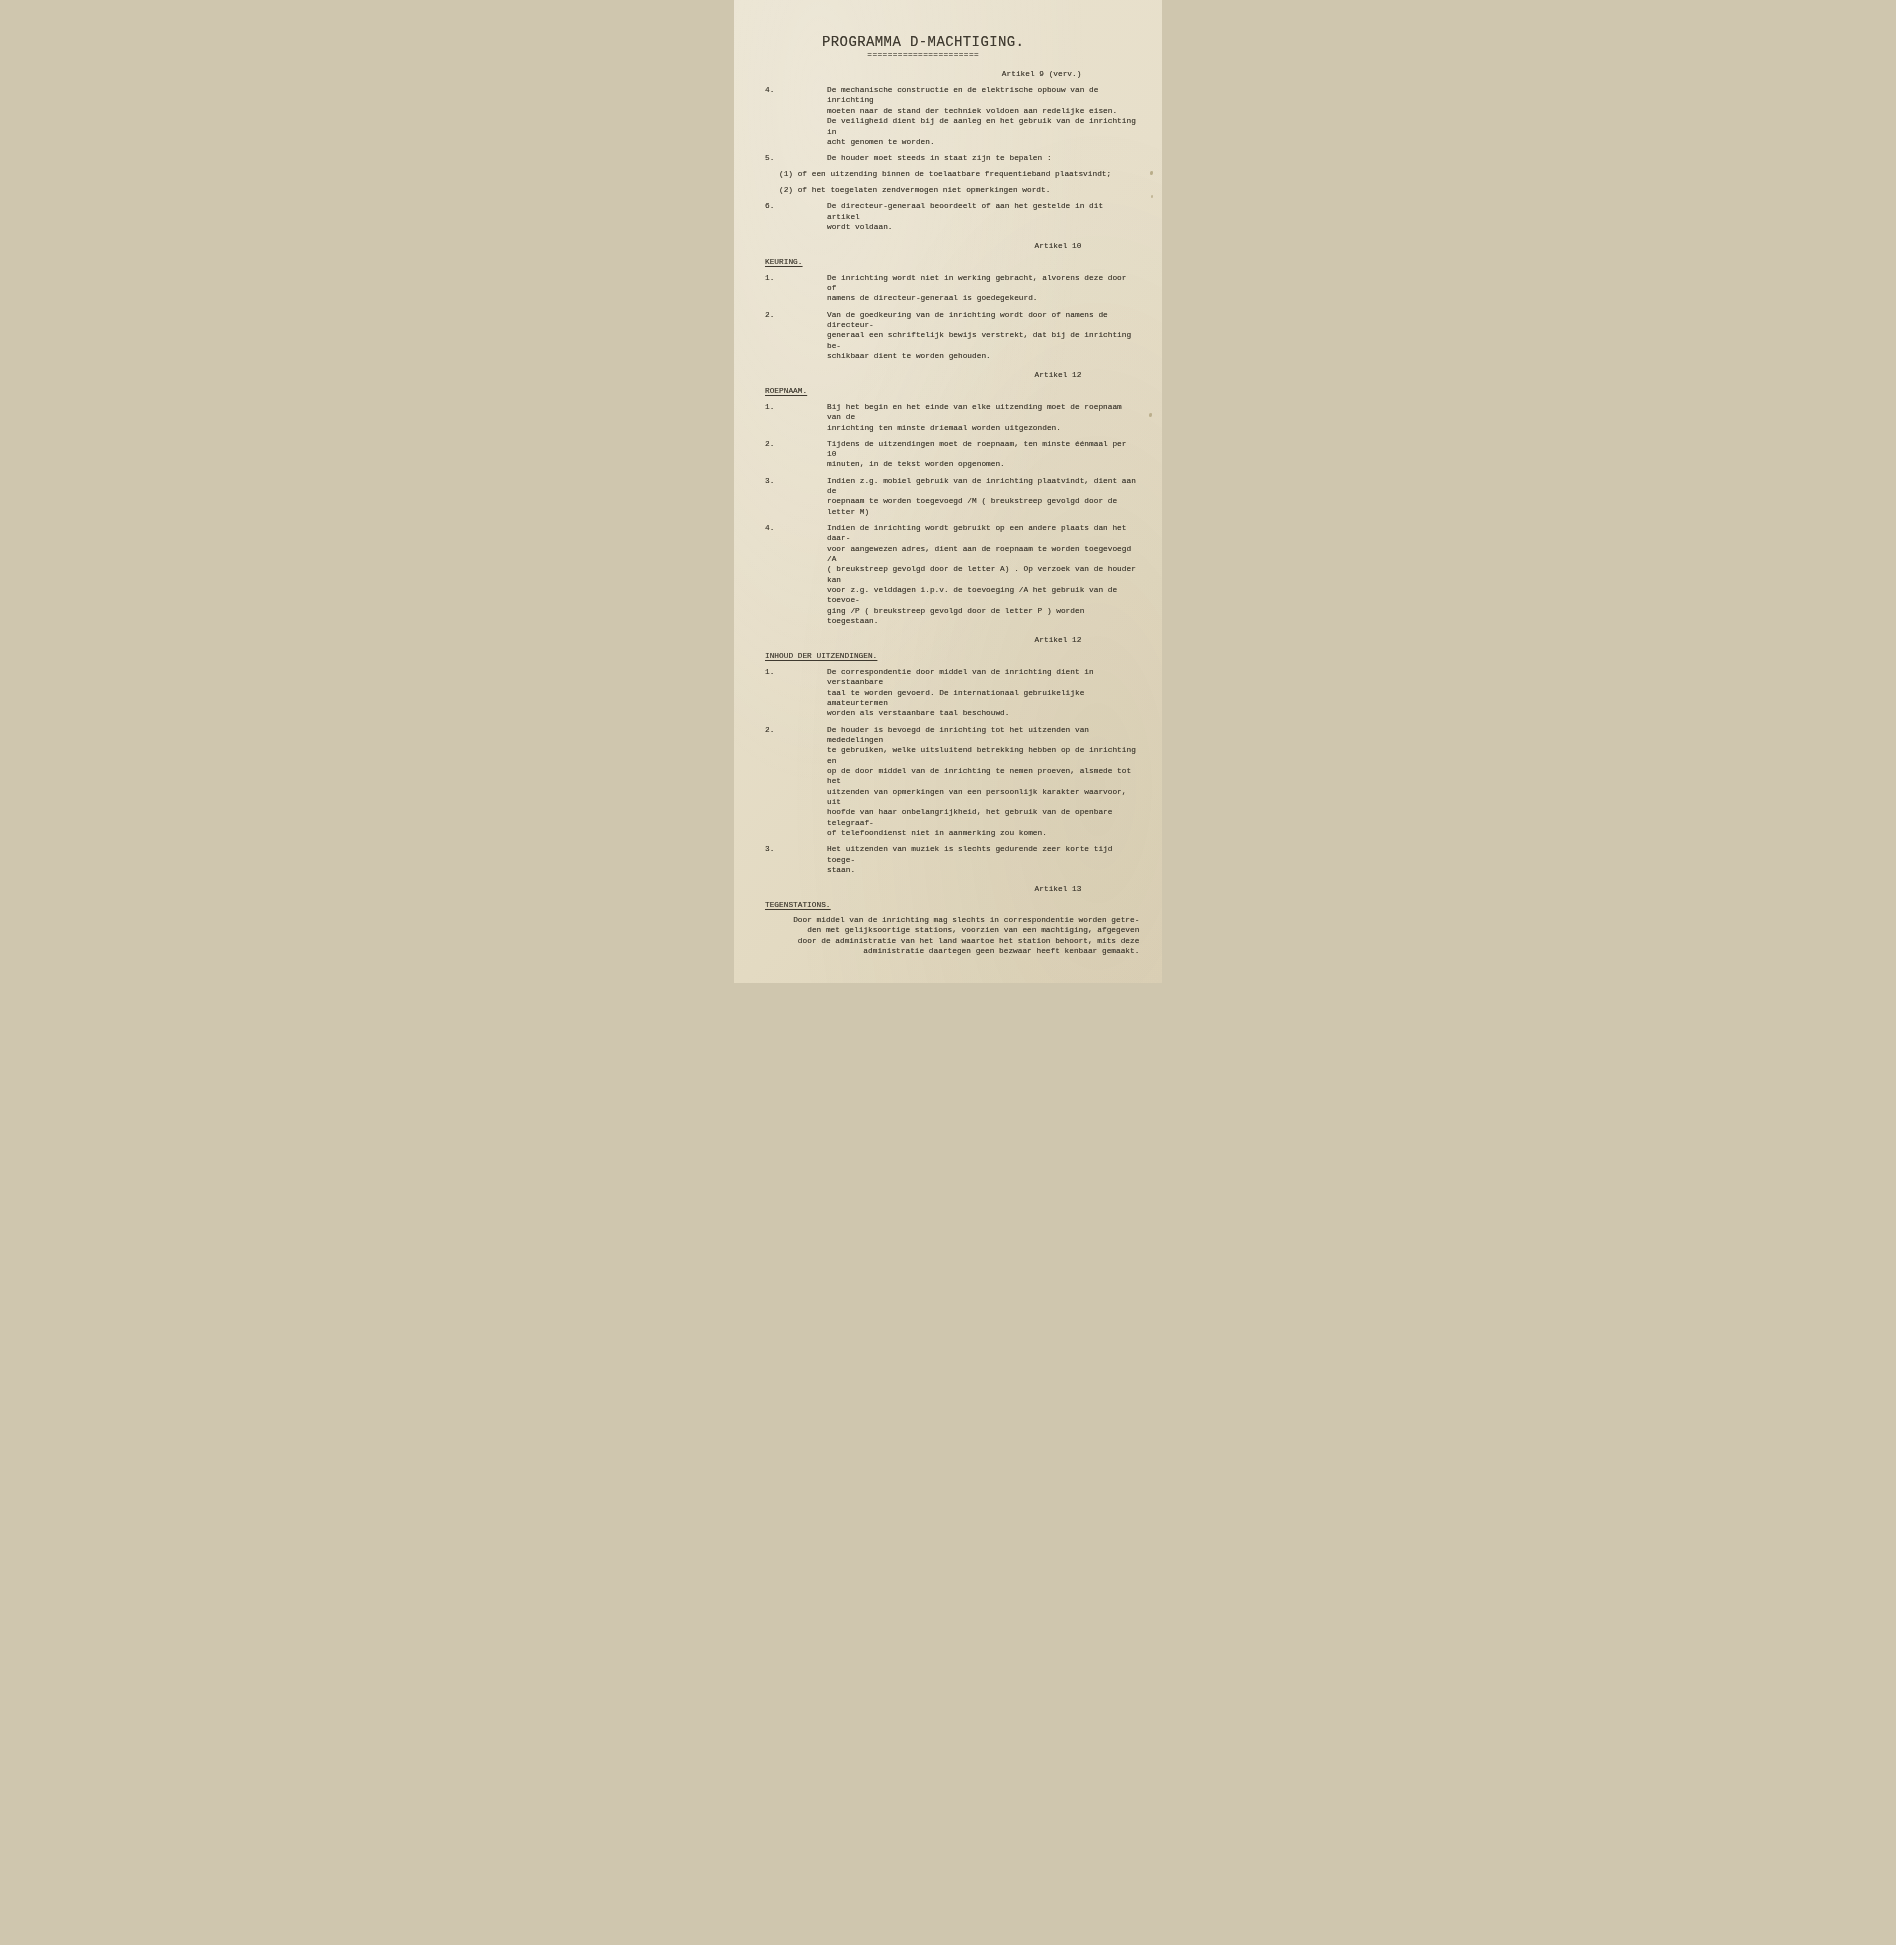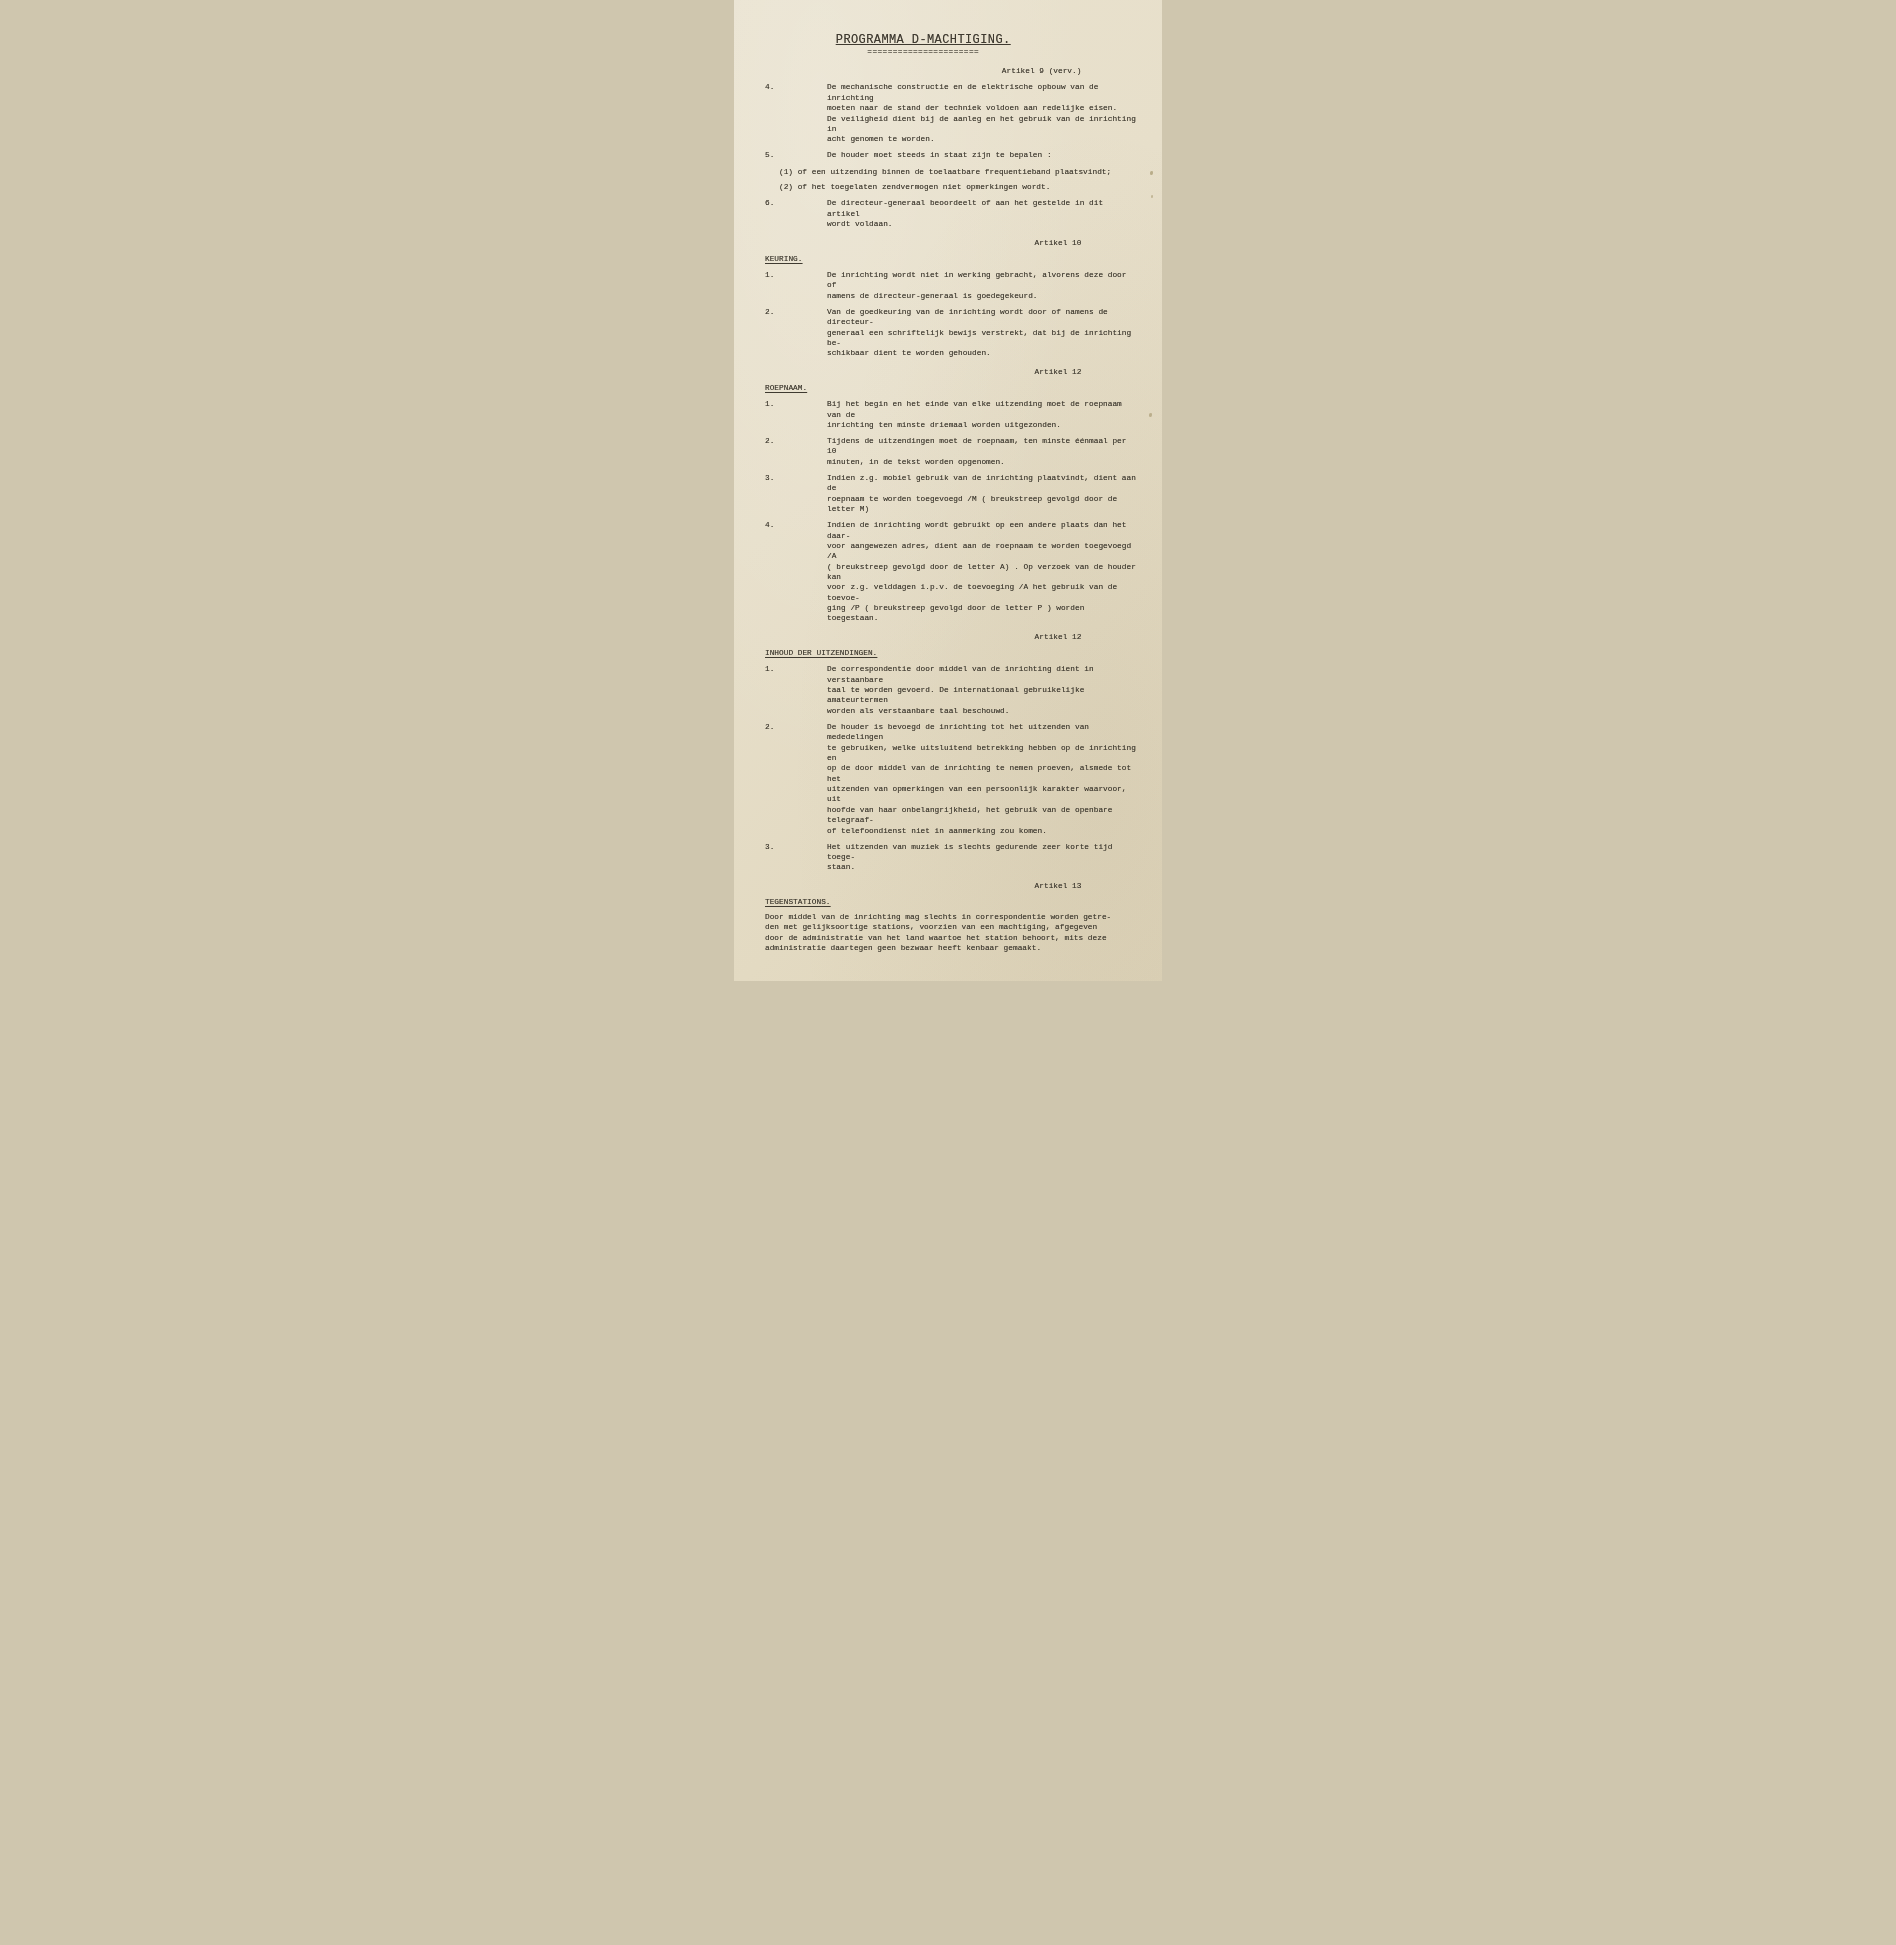--- a/index.html
+++ b/index.html
@@ -19,26 +19,25 @@
       radial-gradient(ellipse at 85% 80%, rgba(120,100,60,0.08), rgba(120,100,60,0) 60%),
       linear-gradient(135deg, #e9e2cf 0%, #e7dfca 40%, #e3dac2 70%, #ded4ba 100%);
     font-family: "Liberation Mono", "DejaVu Sans Mono", monospace;
     font-size: 7.8px;
     line-height: 1.33;
     color: #3f3a30;
     text-shadow: 0 0 0.2px rgba(63,58,48,0.55);
     overflow: hidden;
   }
   h1.doc-title {
-    font-size: 12px;
+    font-size: 14px;
     font-weight: normal;
     letter-spacing: 0.4px;
     margin: 0 58px 0 0;
     text-align: center;
-    text-decoration: underline;
   }
   .title-rule {
     text-align: center;
     margin: -1.6px 58px 3.9px 0;
     letter-spacing: 0.4px;
   }
   h2.article-heading {
     font-size: 7.8px;
     font-weight: normal;
     margin: 8.6px 58px 5.4px 0;
@@ -68,20 +67,21 @@
   .subitem .num {
     flex: 0 0 18.7px;
   }
   .subitem .txt {
     white-space: pre-wrap;
     flex: 1;
   }
   .plain-paragraph {
     white-space: pre-wrap;
     margin: 0 0;
+    text-align: right;
   }
   .speck {
     position: absolute;
     width: 2.7px;
     height: 3.5px;
     border-radius: 60% 40% 55% 45%;
     background: rgba(130, 112, 60, 0.45);
   }
   .speck.s1 { right: 9.3px; top: 171px; }
   .speck.s2 { right: 8.6px; top: 195px; height: 2.7px; background: rgba(130,112,60,0.35); }

